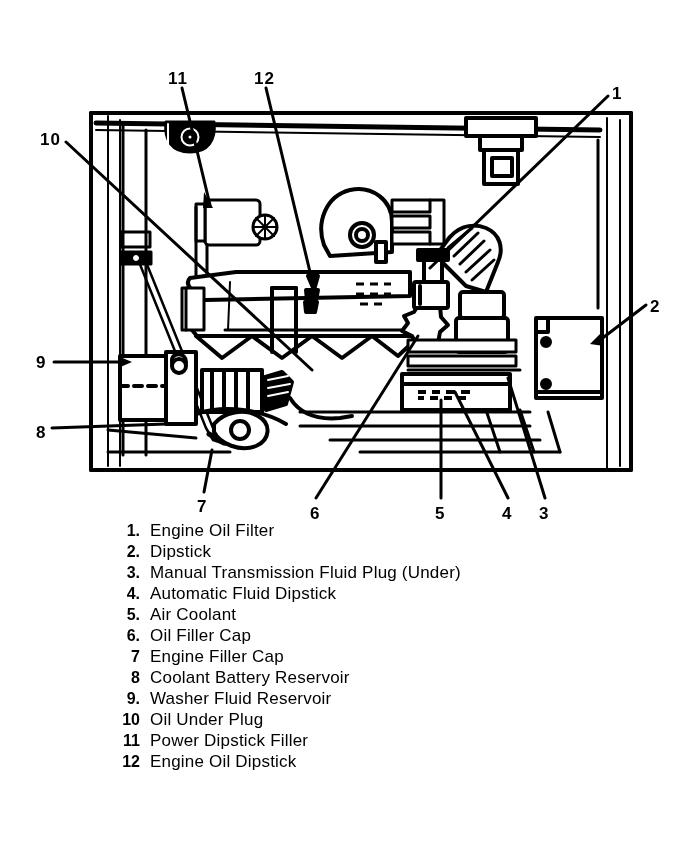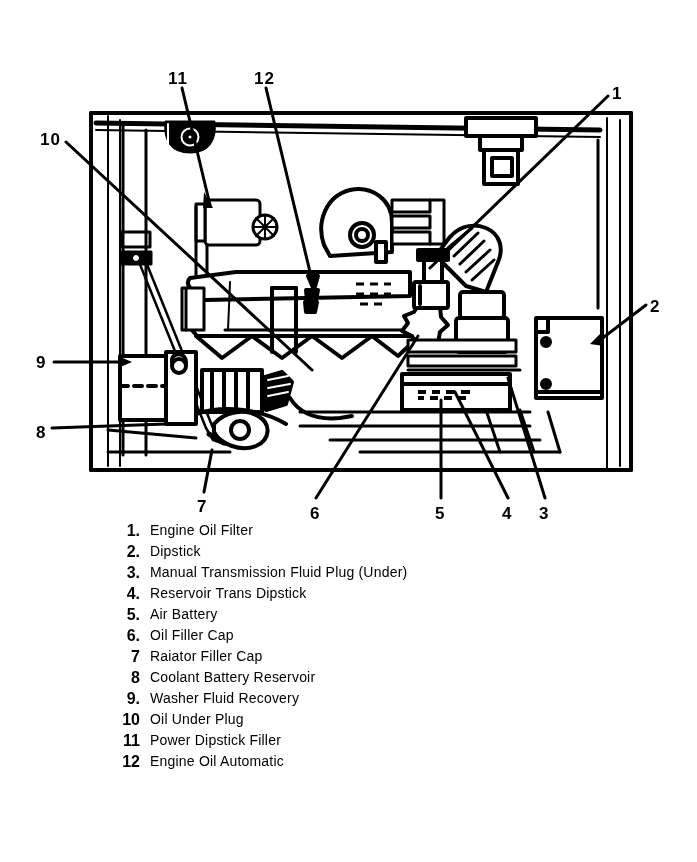--- a/index.html
+++ b/index.html
@@ -11,21 +11,21 @@
 
   
   .callout{position:absolute;font-size:17px;font-weight:700;letter-spacing:1px;
            line-height:1;white-space:nowrap;color:#000;}
 
   
   #legend{position:absolute;left:0;top:520px;width:697px;height:290px;}
   .legend-row{position:absolute;left:0;width:620px;height:21px;}
   .legend-num{position:absolute;left:96px;width:44px;text-align:right;
               font-size:16px;font-weight:700;line-height:21px;letter-spacing:0px;}
-  .legend-txt{position:absolute;left:150px;font-size:14px;font-weight:500;
+  .legend-txt{position:absolute;left:150px;font-size:17px;font-weight:500;
               line-height:21px;letter-spacing:0.2px;white-space:nowrap;}
 </style>
 </head>
 <body>
 
 <div id="figure">
 
   <svg width="697" height="520" viewBox="0 0 697 520">
     <g fill="none" stroke="#000" stroke-linecap="round" stroke-linejoin="round">
 
@@ -324,47 +324,47 @@
   <div class="legend-row" style="top:21px;">
     <span class="legend-num">2.</span>
     <span class="legend-txt">Dipstick</span>
   </div>
   <div class="legend-row" style="top:42px;">
     <span class="legend-num">3.</span>
     <span class="legend-txt">Manual Transmission Fluid Plug (Under)</span>
   </div>
   <div class="legend-row" style="top:63px;">
     <span class="legend-num">4.</span>
-    <span class="legend-txt">Reservoir Trans  Dipstick</span>
+    <span class="legend-txt">Automatic Fluid  Dipstick</span>
   </div>
   <div class="legend-row" style="top:84px;">
     <span class="legend-num">5.</span>
-    <span class="legend-txt">Air Battery</span>
+    <span class="legend-txt">Air Coolant</span>
   </div>
   <div class="legend-row" style="top:105px;">
     <span class="legend-num">6.</span>
     <span class="legend-txt">Oil Filler Cap</span>
   </div>
   <div class="legend-row" style="top:126px;">
     <span class="legend-num">7</span>
-    <span class="legend-txt">Raiator Filler Cap</span>
+    <span class="legend-txt">Engine Filler Cap</span>
   </div>
   <div class="legend-row" style="top:147px;">
     <span class="legend-num">8</span>
     <span class="legend-txt">Coolant Battery Reservoir</span>
   </div>
   <div class="legend-row" style="top:168px;">
     <span class="legend-num">9.</span>
-    <span class="legend-txt">Washer Fluid Recovery</span>
+    <span class="legend-txt">Washer Fluid Reservoir</span>
   </div>
   <div class="legend-row" style="top:189px;">
     <span class="legend-num">10</span>
     <span class="legend-txt">Oil Under Plug</span>
   </div>
   <div class="legend-row" style="top:210px;">
     <span class="legend-num">11</span>
     <span class="legend-txt">Power Dipstick Filler</span>
   </div>
   <div class="legend-row" style="top:231px;">
     <span class="legend-num">12</span>
-    <span class="legend-txt">Engine Oil Automatic</span>
+    <span class="legend-txt">Engine Oil Dipstick</span>
   </div>
 </div>
 
 </body></html>

